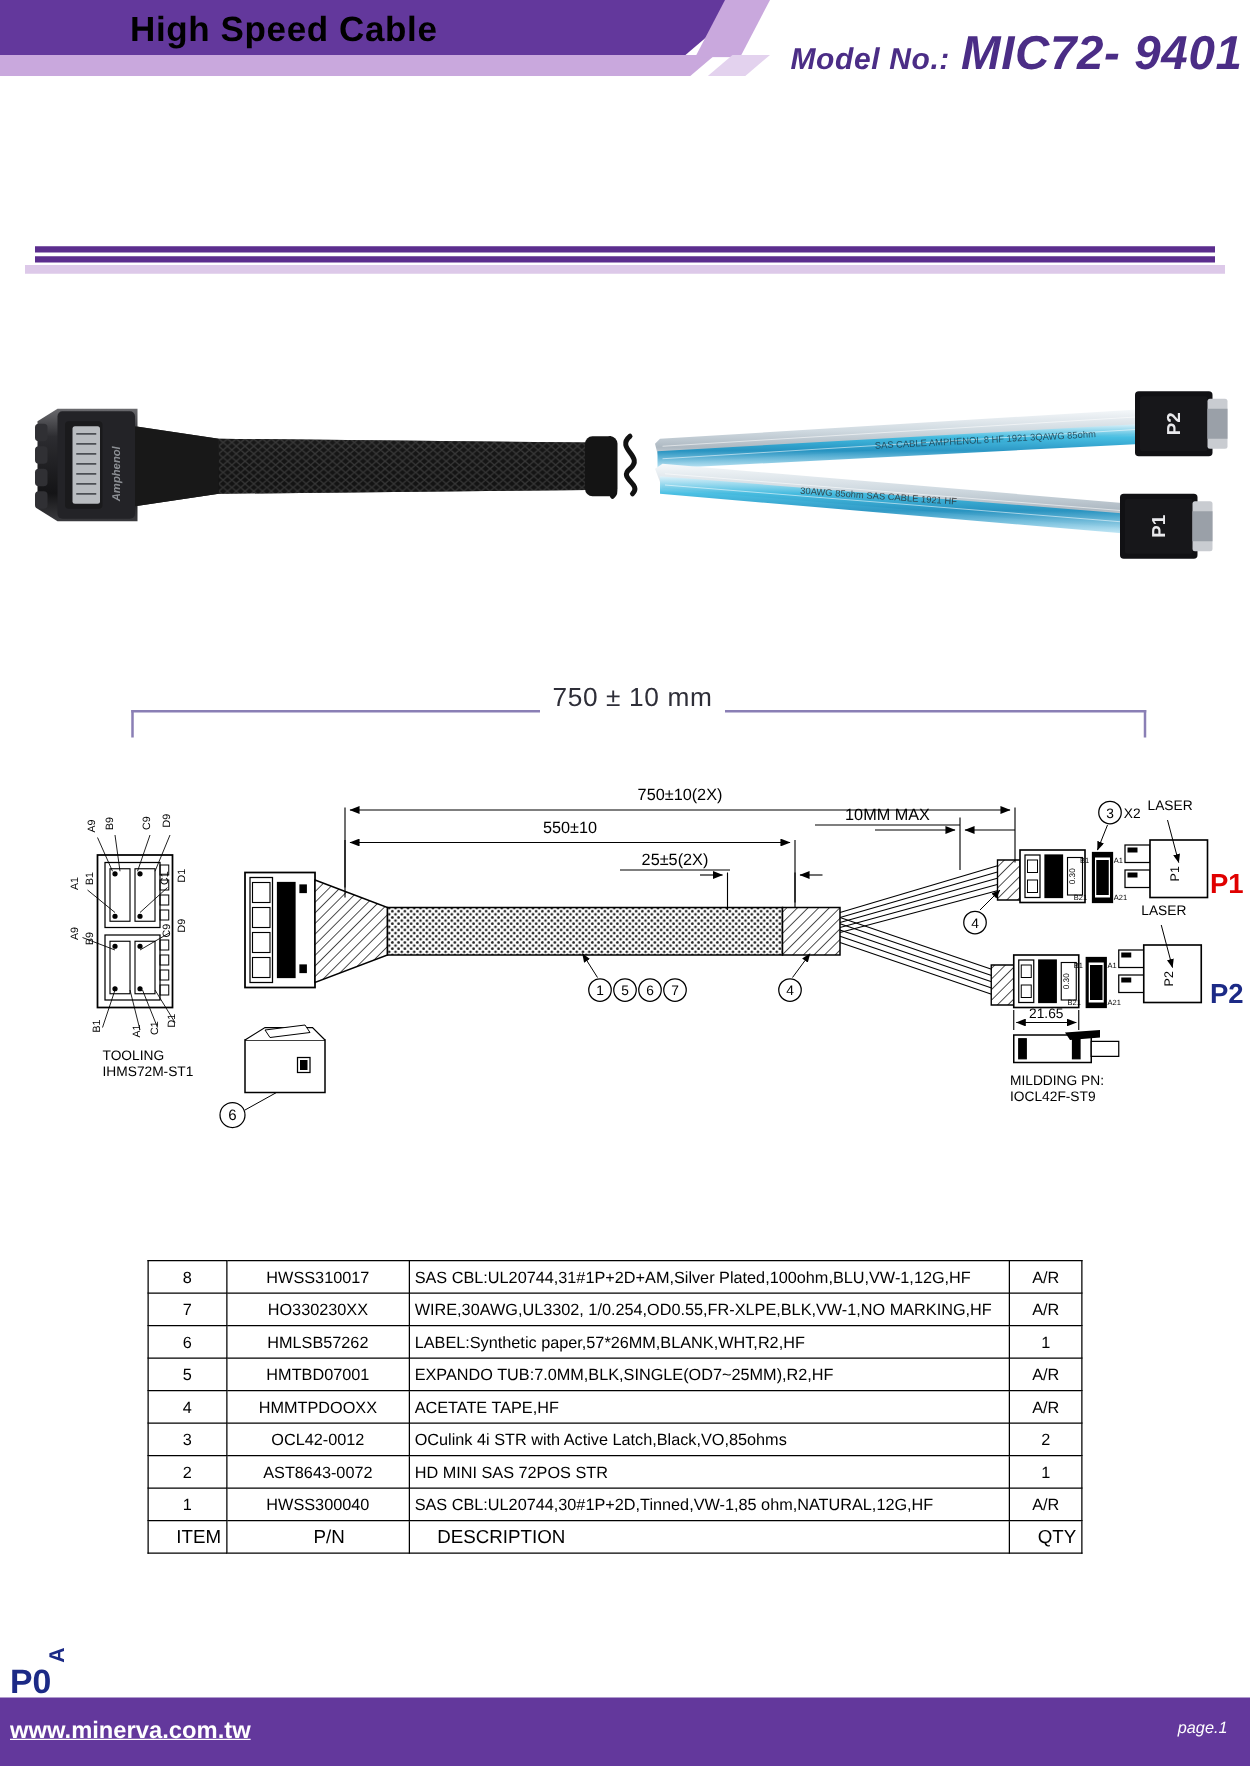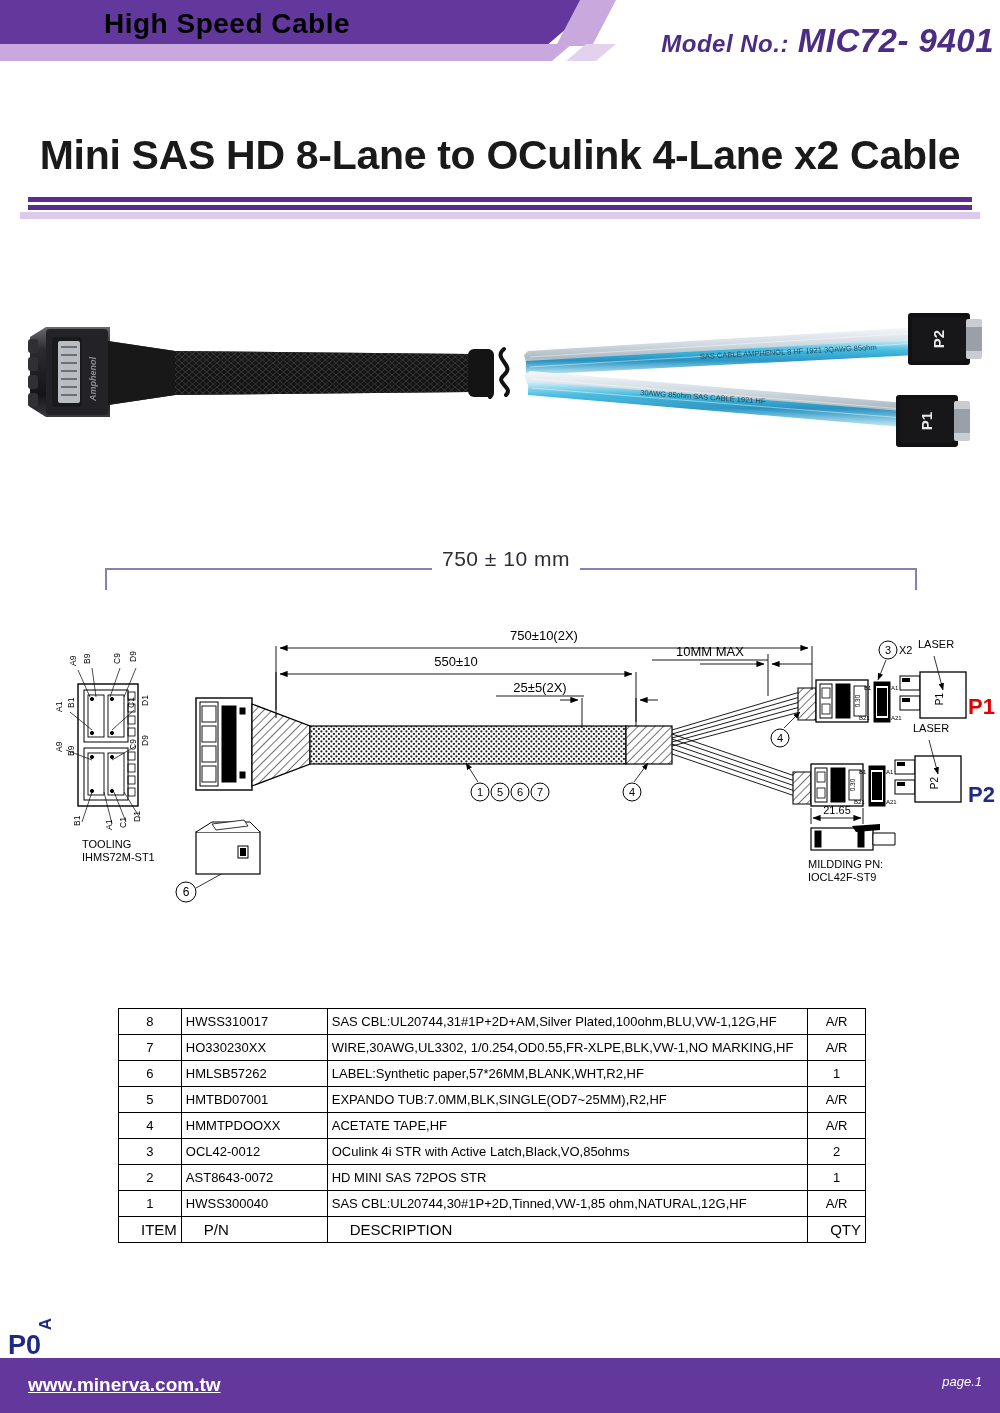--- a/index.html
+++ b/index.html
@@ -39,21 +39,21 @@
     color:#000000; font-size:28px; font-weight:bold;
     letter-spacing:0.5px;
     font-family:"Liberation Sans", sans-serif;
   }
   .hdr-model {
     position:absolute; right:6px; top:22px;
     color:#4b2d86; font-size:30px; font-weight:bold; font-style:italic;
     letter-spacing:0.5px; white-space:nowrap;
   }
   .hdr-model .mno { font-size:24px; }
-  .hdr-model .mval { font-size:33px; }
+  .hdr-model .mval { font-size:38px; }
 
   
   .prod-title {
     position:absolute; left:0; top:132px; width:1000px;
     text-align:center;
     font-size:41px; font-weight:bold; color:#1a1a1a;
     letter-spacing:-0.3px;
     white-space:nowrap;
   }
   .rule1 { position:absolute; left:28px; top:197px; width:944px; height:5px; background:#5b2d8e; }
@@ -83,48 +83,47 @@
 
   
   .bom { position:absolute; left:118px; top:1008px; width:748px; border-collapse:collapse; }
   .bom td {
     border:1px solid #000;
     height:26px; padding:0 4px;
     font-size:13px; color:#000;
     font-family:"Liberation Sans", sans-serif;
   }
   .c-item { width:42px;  text-align:center; }
-  .c-pn   { width:150px; text-align:left; }
+  .c-pn   { width:150px; text-align:center; }
   .c-desc { width:500px; text-align:left; font-size:12.5px; }
   .c-qty  { width:56px;  text-align:center; }
   .bom tr.hdrrow td { font-size:15px;padding-left:22px; }
 
   
   .footer { position:absolute; left:0; top:1358px; width:1000px; height:55px; background:#63389c; }
-  .foot-url  { position:absolute; left:28px; top:1374px; color:#fff; font-size:19px; font-weight:bold; }
+  .foot-url  { position:absolute; left:8px; top:1374px; color:#fff; font-size:19px; font-weight:bold; }
   .foot-page { position:absolute; right:18px; top:1374px; color:#fff; font-size:13px; font-style:italic; }
 </style>
 </head>
 <body>
 
 <div class="page">
 
   <div class="hdr">
     <div class="hdr-band"></div>
     <div class="hdr-band-light"></div>
     <div class="hdr-slash1"></div>
     <div class="hdr-slash2"></div>
     <div class="hdr-title">High Speed Cable</div>
     <div class="hdr-model">
       <span class="mno">Model No.:</span>
       <span class="mval">MIC72- 9401</span>
     </div>
   </div>
 
-  <div class="prod-title">Mini SAS HD 8-Lane to OCulink 4-Lane x2 Cable</div>
   <div class="rule1"></div>
   <div class="rule2"></div>
   <div class="rule3"></div>
 
   <div class="photo">
     <svg width="1000" height="270" viewBox="0 0 1000 270">
       <defs>
         <linearGradient id="jacket" x1="0" y1="0" x2="0" y2="1">
           <stop offset="0%" stop-color="#4a4a4a"></stop>
           <stop offset="35%" stop-color="#1d1d1d"></stop>

